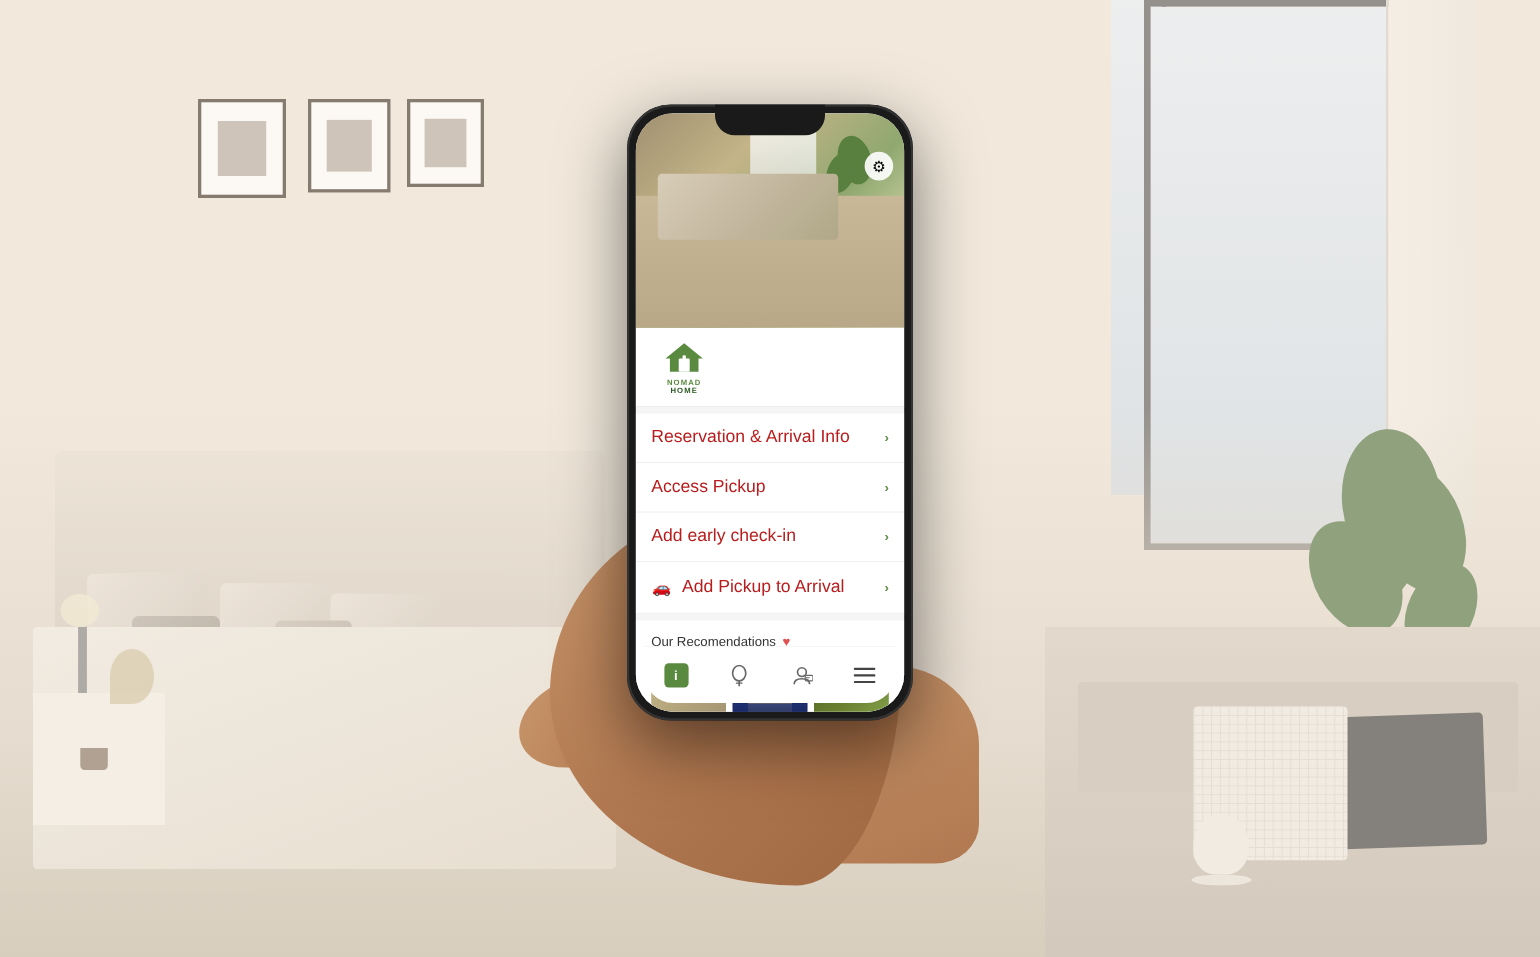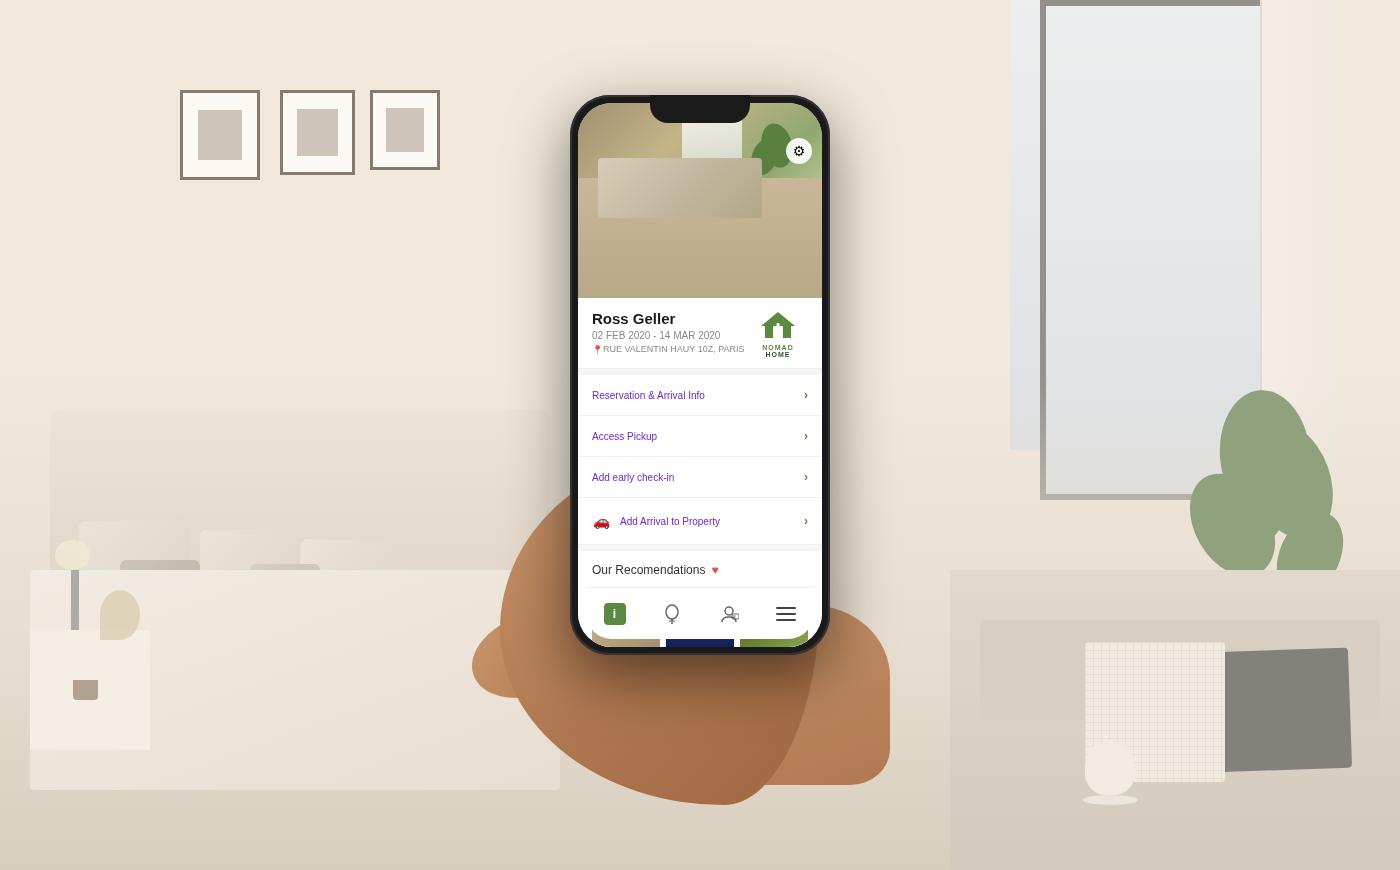--- a/index.html
+++ b/index.html
@@ -509,22 +509,22 @@
       width: 20px;
       height: 20px;
       display: flex;
       align-items: center;
       justify-content: center;
       color: #5a8a40;
       font-size: 14px;
     }
 
     .menu-item-label {
-      font-size: 10px;
-      color: #6d28d9;
+      font-size: 16px;
+      color: #b91c1c;
     }
 
     .menu-chevron {
       color: #5a8a40;
       font-size: 12px;
       font-weight: 700;
     }
 
     
     .recommendations {
@@ -765,28 +765,20 @@
         <div class="prop-img-plant">
           <div class="prop-img-leaf prop-img-leaf-1"></div>
           <div class="prop-img-leaf prop-img-leaf-2"></div>
         </div>
         <div class="prop-img-bed"></div>
         <div class="prop-img-pillows"></div>
         <div class="settings-icon-overlay">⚙</div>
       </div>
 
       <div class="profile-section">
-        <div class="profile-info">
-          <div class="guest-name">Ross Geller</div>
-          <div class="stay-dates">02 FEB 2020 - 14 MAR 2020</div>
-          <div class="address-row">
-            <span class="location-pin">📍</span>
-            <span class="address-text">RUE VALENTIN HAUY 10Z, PARIS</span>
-          </div>
-        </div>
 
         <div class="nomad-logo">
           <svg class="logo-house" viewBox="0 0 38 30" xmlns="http://www.w3.org/2000/svg">
 
             <polygon points="19,2 36,16 32,16 32,28 6,28 6,16 2,16" fill="#5a8a40"></polygon>
             <rect x="14" y="18" width="10" height="10" fill="#fff" rx="1"></rect>
 
             <rect x="17.5" y="13" width="3" height="8" fill="#fff" rx="1"></rect>
             <rect x="14" y="16" width="10" height="3" fill="#fff" rx="1"></rect>
           </svg>
@@ -816,21 +808,21 @@
         <div class="menu-item">
           <div class="menu-item-left">
             <span class="menu-item-label">Add early check-in</span>
           </div>
           <span class="menu-chevron">›</span>
         </div>
 
         <div class="menu-item">
           <div class="menu-item-left">
             <span class="menu-item-icon">🚗</span>
-            <span class="menu-item-label">Add Arrival to Property</span>
+            <span class="menu-item-label">Add Pickup to Arrival</span>
           </div>
           <span class="menu-chevron">›</span>
         </div>
 
       </div>
 
       <div class="recommendations">
         <div class="rec-header">
           <span class="rec-title">Our Recomendations</span>
           <span class="rec-heart">♥</span>

